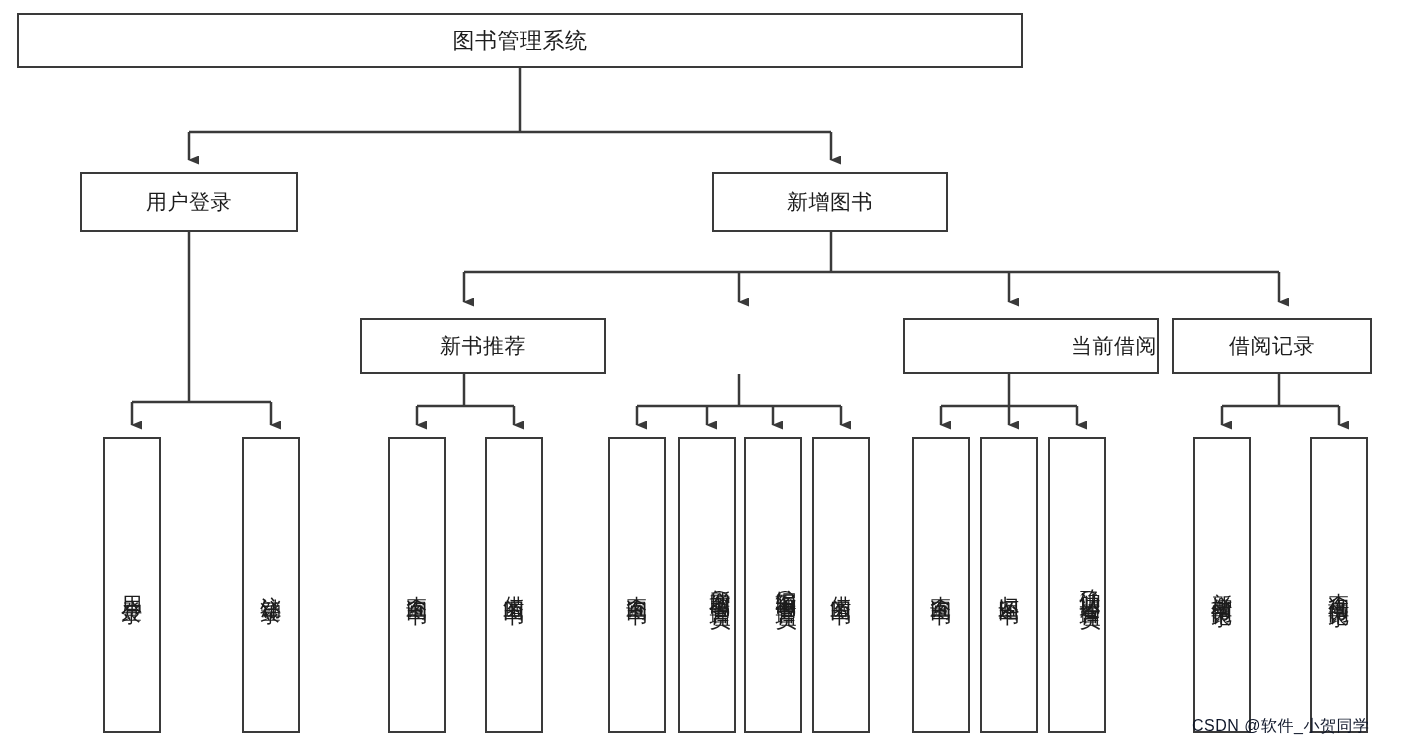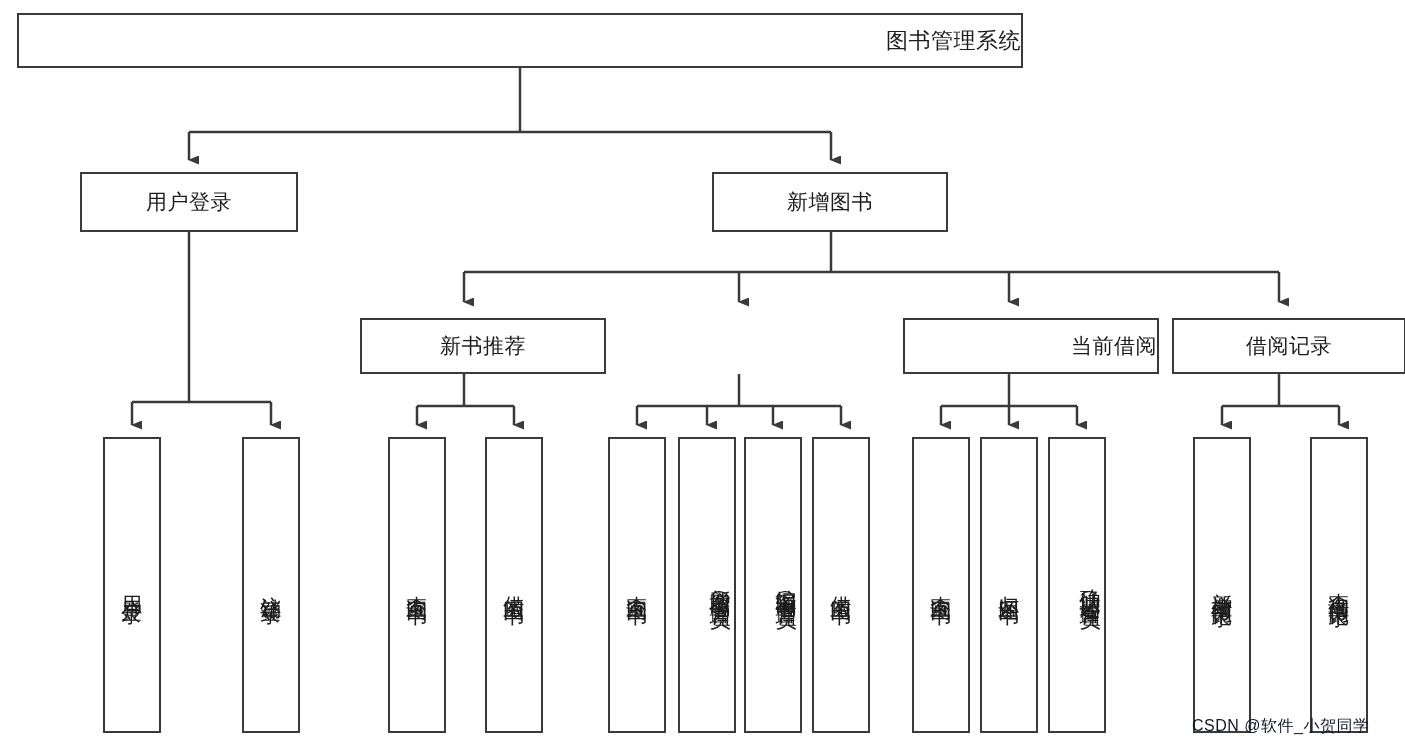--- a/index.html
+++ b/index.html
@@ -138,42 +138,42 @@
       <g>
         <path d="M1279,374 L1279,406"></path>
         <path d="M1222,406 L1339,406"></path>
         <path d="M1222,406 L1222,425" marker-end="url(#arrowhead)"></path>
         <path d="M1339,406 L1339,425" marker-end="url(#arrowhead)"></path>
       </g>
 
     </g>
   </svg>
 
-  <div class="node horiz root" style="left:17px; top:13px; width:1006px; height:55px;justify-content:flex-end;">
+  <div class="node horiz root" style="left:17px; top:13px; width:1006px; height:55px;">
     <span class="node-label">图书管理系统</span>
   </div>
 
   <div class="node horiz" style="left:80px; top:172px; width:218px; height:60px;">
     <span class="node-label">用户登录</span>
   </div>
 
   <div class="node horiz" style="left:712px; top:172px; width:236px; height:60px;">
     <span class="node-label">新增图书</span>
   </div>
 
   <div class="node horiz" style="left:360px; top:318px; width:246px; height:56px;">
     <span class="node-label">新书推荐</span>
   </div>
 
 
   <div class="node horiz" style="left:903px; top:318px; width:256px; height:56px;justify-content:flex-end;">
     <span class="node-label">当前借阅</span>
   </div>
 
-  <div class="node horiz" style="left:1172px; top:318px; width:234px; height:56px;">
+  <div class="node horiz" style="left:1172px; top:318px; width:200px; height:56px;">
     <span class="node-label">借阅记录</span>
   </div>
 
   <div class="node vert" style="left:103px; top:437px; width:58px; height:296px;">
     <span class="node-label">用户登录</span>
   </div>
 
   <div class="node vert" style="left:242px; top:437px; width:58px; height:296px;">
     <span class="node-label">注销登录</span>
   </div>

